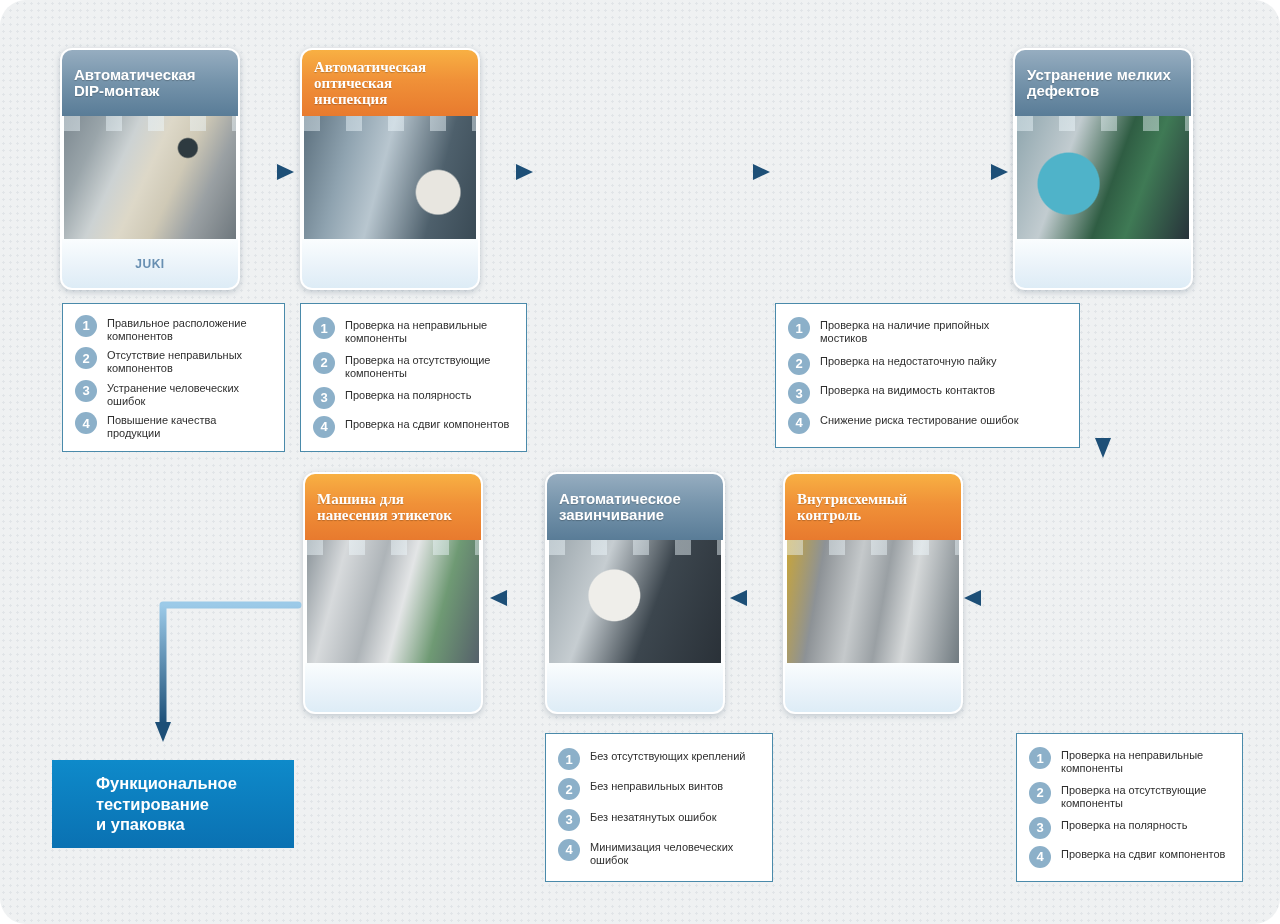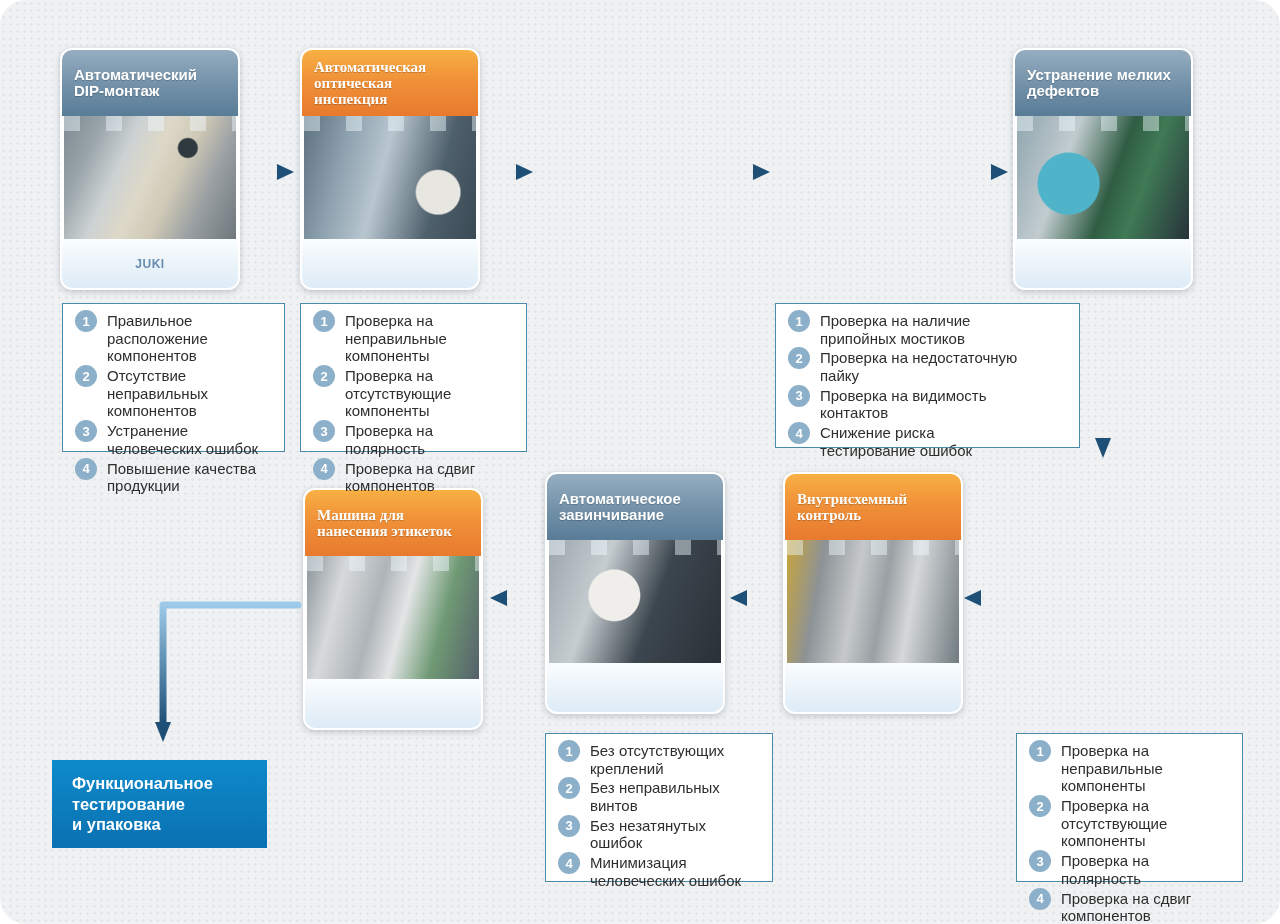--- a/index.html
+++ b/index.html
@@ -13,21 +13,21 @@
   
   .card{
     position:absolute;width:180px;height:242px;border-radius:12px;
     display:flex;flex-direction:column;overflow:hidden;box-sizing:border-box;
     border:2px solid rgba(255,255,255,.85);
     box-shadow:0 2px 6px rgba(70,90,110,.28);
     background:#fff;
   }
   #c1{left:60px;top:48px}   #c2{left:300px;top:48px}  #c3{left:538px;top:48px}
   #c4{left:775px;top:48px}  #c5{left:1013px;top:48px}
-  #c6{left:303px;top:488px} #c7{left:545px;top:472px} #c8{left:783px;top:472px}
+  #c6{left:303px;top:472px} #c7{left:545px;top:472px} #c8{left:783px;top:472px}
   #c9{left:1013px;top:472px}
   .card-header{
     flex:0 0 66px;height:66px;display:flex;align-items:center;
     padding:0 12px;color:#fff;font-weight:bold;font-size:15px;line-height:1.08;
     text-shadow:0 1px 1px rgba(0,0,0,.22);
   }
   .hdr-blue  {background:linear-gradient(180deg,#96adc0 0%,#7795ac 45%,#597c97 100%);}
   .hdr-orange{background:linear-gradient(180deg,#f8b043 0%,#f09138 45%,#e87a2e 100%);font-family:Liberation Serif, serif;}
   .card-photo{flex:0 0 123px;height:123px;position:relative;margin:0 2px;}
   .card-photo::before{
@@ -64,27 +64,27 @@
   #ck3{left:775px;top:303px;width:305px;height:145px}
   #ck4{left:545px;top:733px;width:228px;height:149px}
   #ck5{left:1016px;top:733px;width:227px;height:149px}
   #ck3 .check-text{max-width:200px}
   .check-item{display:flex;align-items:flex-start;gap:10px;}
   .num{
     flex:0 0 22px;width:22px;height:22px;border-radius:50%;
     background:#8cb0c9;color:#fff;font-size:13px;font-weight:bold;
     display:flex;align-items:center;justify-content:center;
   }
-  .check-text{font-size:15px;color:#2e2e2e;line-height:1.18;padding-top:2px;}
+  .check-text{font-size:11px;color:#2e2e2e;line-height:1.18;padding-top:2px;}
   
   #final-box{
-    position:absolute;left:52px;top:760px;width:215px;height:88px;
+    position:absolute;left:52px;top:760px;width:242px;height:88px;
     background:linear-gradient(180deg,#0e8aca 0%,#0a71b2 100%);
     color:#fff;font-weight:bold;font-size:16.5px;line-height:1.25;
-    display:flex;align-items:center;padding:0 10px 0 20px;box-sizing:border-box;
+    display:flex;align-items:center;padding:0 10px 0 44px;box-sizing:border-box;
     white-space:pre-line;
   }
   
   .arrow{position:absolute;}
 </style>
 </head>
 <body>
 
 <div id="canvas">
 
@@ -99,21 +99,21 @@
           <stop offset="1" stop-color="#2a5d85"></stop>
       </linearGradient>
       <linearGradient id="gD" x1="0" y1="0" x2="0" y2="1">
         <stop offset="0" stop-color="#9ccae8"></stop>
           <stop offset="1" stop-color="#1d4f77"></stop>
       </linearGradient>
     </defs>
   </svg>
 
   <div class="card" id="c1">
-    <div class="card-header hdr-blue">Автоматический DIP-монтаж</div>
+    <div class="card-header hdr-blue">Автоматическая DIP-монтаж</div>
     <div class="card-photo p1"></div>
     <div class="card-footer">JUKI</div>
   </div>
 
   <div class="card" id="c2">
     <div class="card-header hdr-orange">Автоматическая оптическая инспекция</div>
     <div class="card-photo p2"></div>
     <div class="card-footer"></div>
   </div>
 

